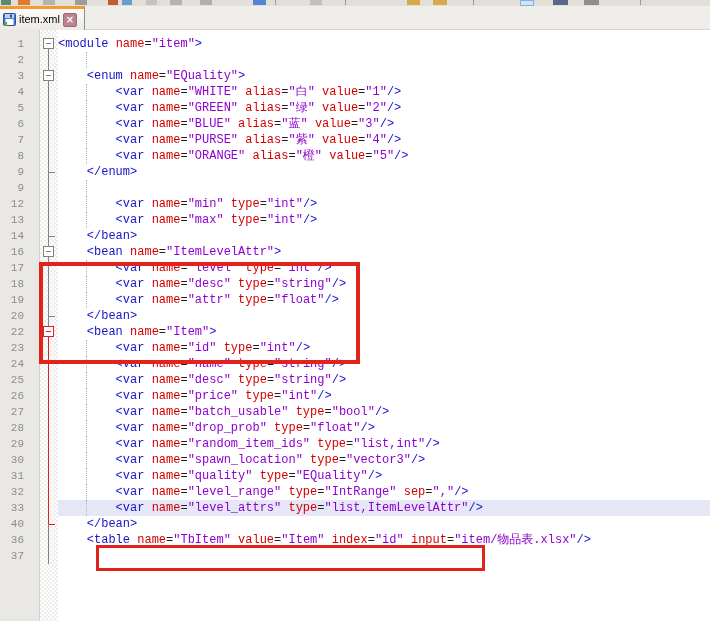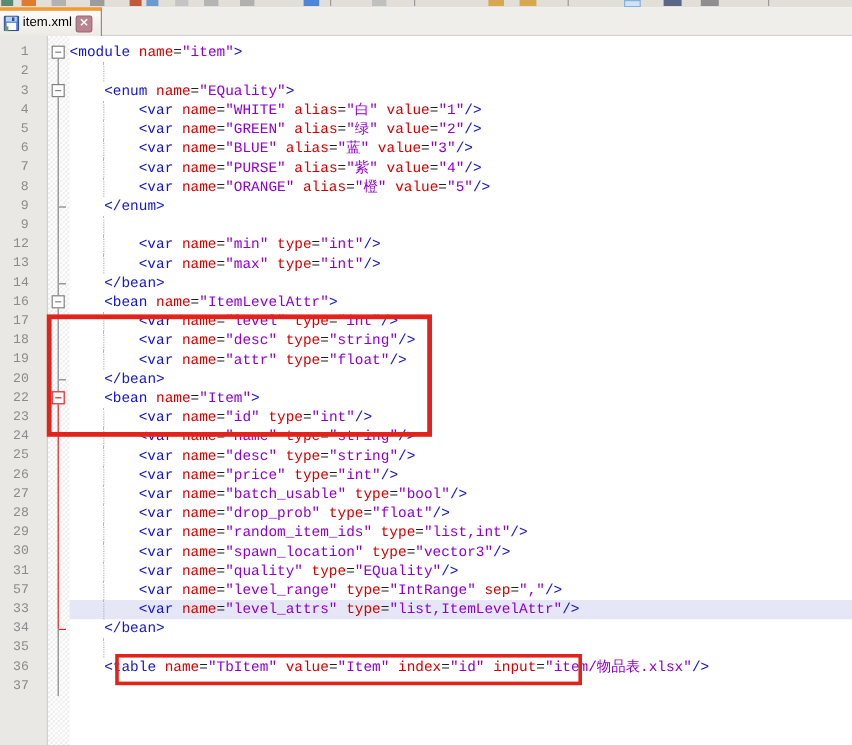--- a/index.html
+++ b/index.html
@@ -362,50 +362,41 @@
         </div>
         <div class="num">31</div>
         <div class="code"><span class="tk-p">        </span><span class="tk-t">&lt;var</span><span class="tk-p"> </span><span class="tk-a">name</span><span class="tk-q">=</span><span class="tk-v">"quality"</span><span class="tk-p"> </span><span class="tk-a">type</span><span class="tk-q">=</span><span class="tk-v">"EQuality"</span><span class="tk-t">/&gt;</span></div>
       </div>
       <div class="row">
         <div class="guide"></div>
         <div class="fold">
           <div class="vl th" style="background: rgb(224, 32, 32);"></div>
           <div class="vl bh" style="background: rgb(224, 32, 32);"></div>
         </div>
-        <div class="num">57</div>
+        <div class="num">32</div>
         <div class="code"><span class="tk-p">        </span><span class="tk-t">&lt;var</span><span class="tk-p"> </span><span class="tk-a">name</span><span class="tk-q">=</span><span class="tk-v">"level_range"</span><span class="tk-p"> </span><span class="tk-a">type</span><span class="tk-q">=</span><span class="tk-v">"IntRange"</span><span class="tk-p"> </span><span class="tk-a">sep</span><span class="tk-q">=</span><span class="tk-v">","</span><span class="tk-t">/&gt;</span></div>
       </div>
       <div class="row">
         <div class="hl"></div>
         <div class="guide"></div>
         <div class="fold">
           <div class="vl th" style="background: rgb(224, 32, 32);"></div>
           <div class="vl bh" style="background: rgb(224, 32, 32);"></div>
         </div>
         <div class="num">33</div>
         <div class="code"><span class="tk-p">        </span><span class="tk-t">&lt;var</span><span class="tk-p"> </span><span class="tk-a">name</span><span class="tk-q">=</span><span class="tk-v">"level_attrs"</span><span class="tk-p"> </span><span class="tk-a">type</span><span class="tk-q">=</span><span class="tk-v">"list,ItemLevelAttr"</span><span class="tk-t">/&gt;</span></div>
       </div>
       <div class="row">
         <div class="fold">
           <div class="vl th" style="background: rgb(224, 32, 32);"></div>
           <div class="vl bh" style="background: rgb(132, 132, 132);"></div>
           <div class="tick" style="background: rgb(224, 32, 32);"></div>
         </div>
-        <div class="num">34</div>
+        <div class="num">40</div>
         <div class="code"><span class="tk-p">    </span><span class="tk-t">&lt;/bean&gt;</span></div>
-      </div>
-      <div class="row">
-        <div class="guide"></div>
-        <div class="fold">
-          <div class="vl th" style="background: rgb(132, 132, 132);"></div>
-          <div class="vl bh" style="background: rgb(132, 132, 132);"></div>
-        </div>
-        <div class="num">35</div>
-        <div class="code"></div>
       </div>
       <div class="row">
         <div class="fold">
           <div class="vl th" style="background: rgb(132, 132, 132);"></div>
           <div class="vl bh" style="background: rgb(132, 132, 132);"></div>
         </div>
         <div class="num">36</div>
         <div class="code"><span class="tk-p">    </span><span class="tk-t">&lt;table</span><span class="tk-p"> </span><span class="tk-a">name</span><span class="tk-q">=</span><span class="tk-v">"TbItem"</span><span class="tk-p"> </span><span class="tk-a">value</span><span class="tk-q">=</span><span class="tk-v">"Item"</span><span class="tk-p"> </span><span class="tk-a">index</span><span class="tk-q">=</span><span class="tk-v">"id"</span><span class="tk-p"> </span><span class="tk-a">input</span><span class="tk-q">=</span><span class="tk-v">"item/物品表.xlsx"</span><span class="tk-t">/&gt;</span></div>
       </div>
       <div class="row">

